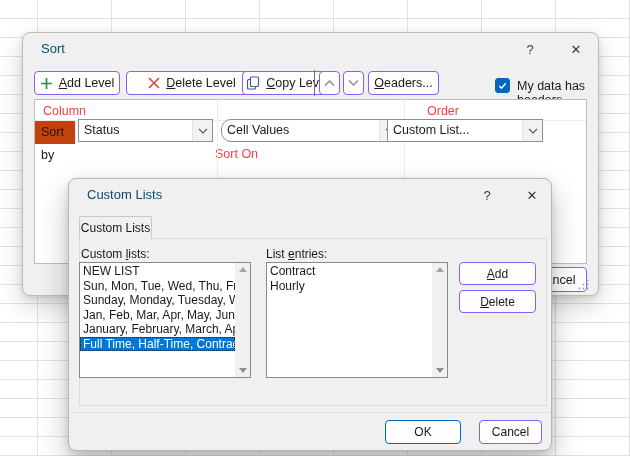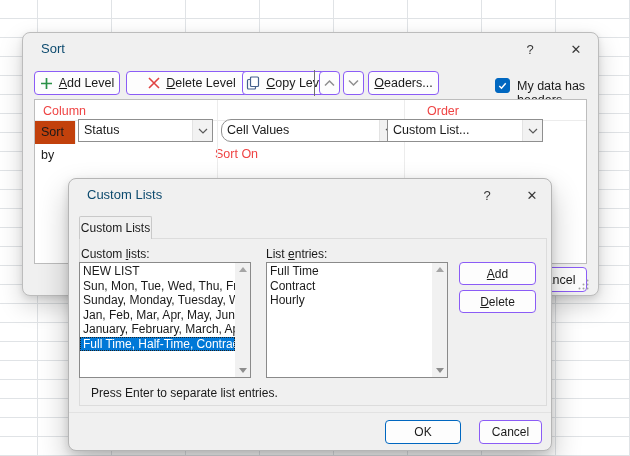--- a/index.html
+++ b/index.html
@@ -255,38 +255,36 @@
         <div class="lb-item sel">Full Time, Half-Time, Contract,</div>
       </div>
     <div class="scrollbar">
       <div class="tri-up"></div>
       <div class="tri-down"></div>
     </div>
   </div>
 
   <div class="listbox" id="list-entries-listbox">
     <div class="lb-items" id="list-entries-items">
-        <div class="lb-item">Full Time</div>
         <div class="lb-item">Contract</div>
         <div class="lb-item">Hourly</div>
       </div>
     <div class="scrollbar">
       <div class="tri-up"></div>
       <div class="tri-down"></div>
     </div>
   </div>
 
   <button class="btn side-btn" id="btn-add">
     <span><span class="ak">A</span><span>dd</span></span>
   </button>
   <button class="btn side-btn" id="btn-delete">
     <span><span class="ak">D</span><span>elete</span></span>
   </button>
 
-  <span id="cl-hint">Press Enter to separate list entries.</span>
   <div id="cl-footer-line"></div>
 
   <button class="btn ftr-btn" id="btn-ok">
     <span>OK</span>
   </button>
   <button class="btn ftr-btn" id="btn-cancel">
     <span>Cancel</span>
   </button>
 </div>
 

